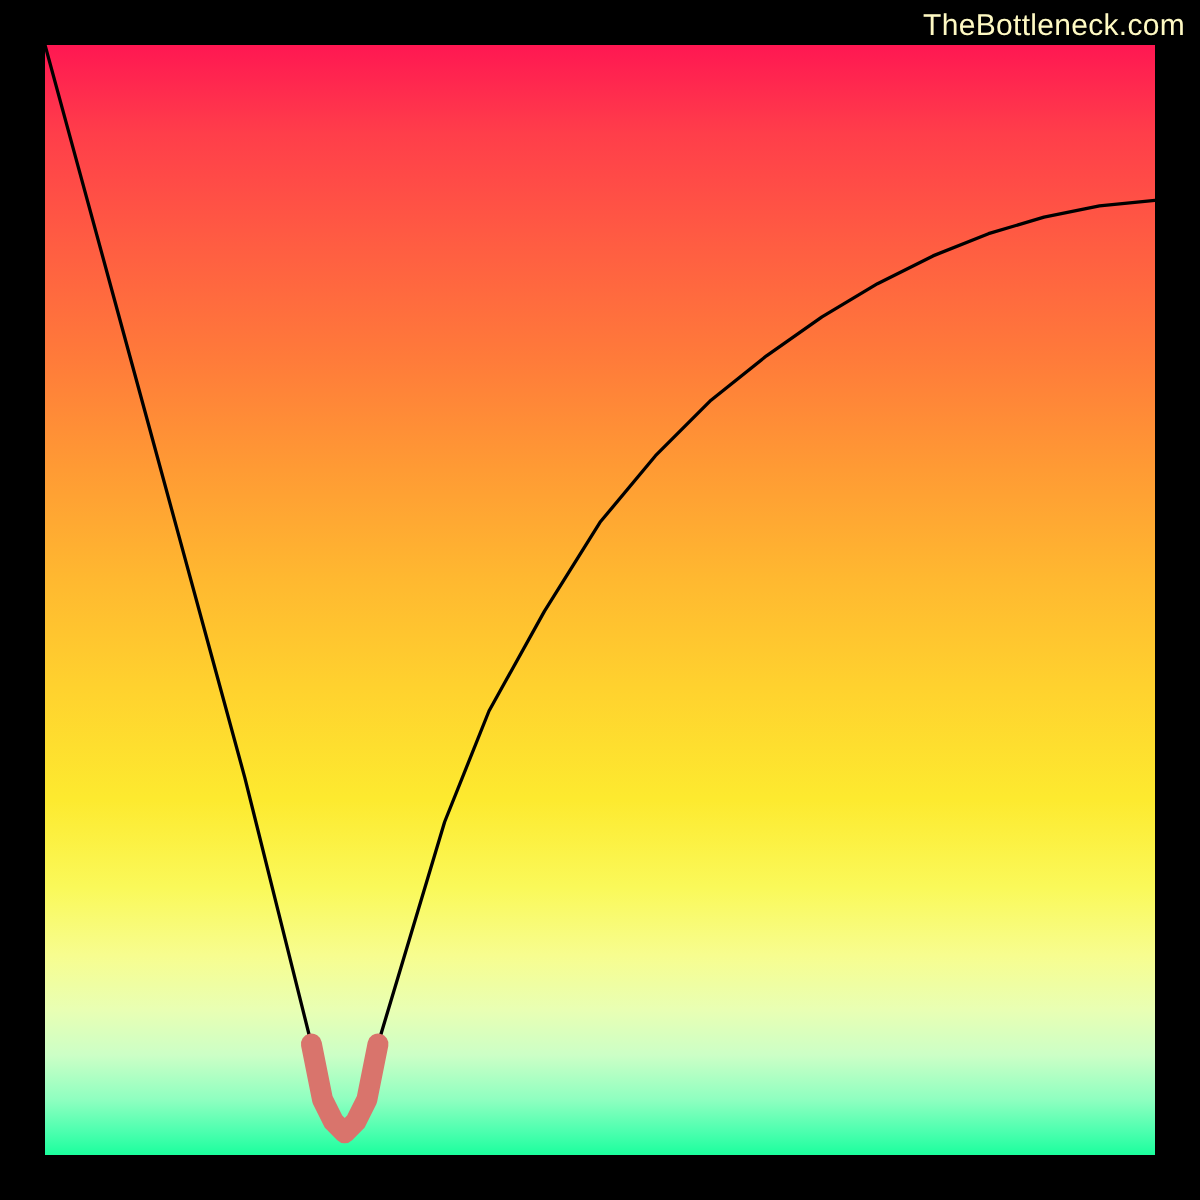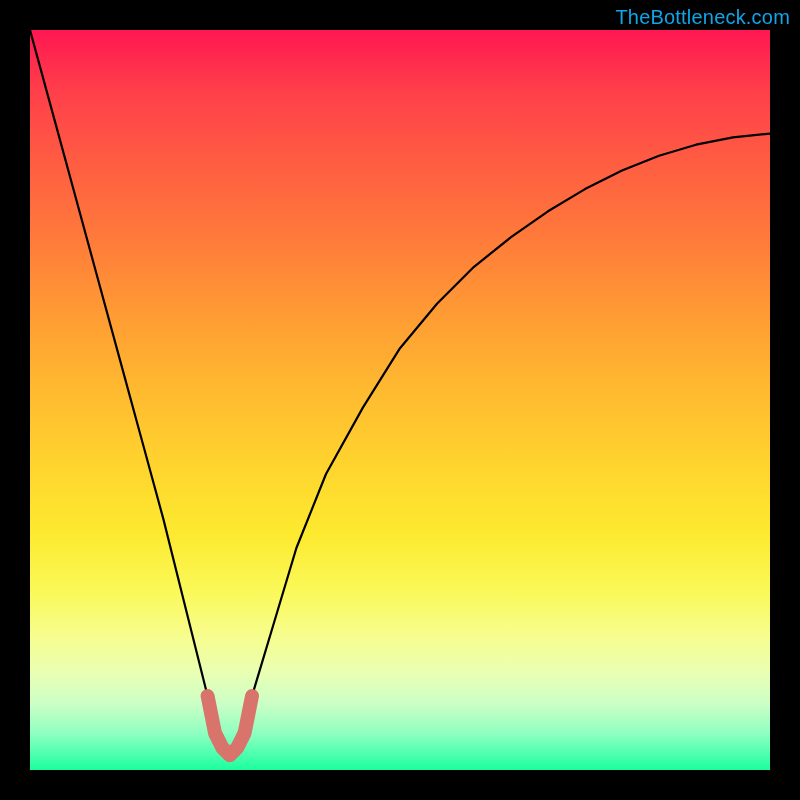--- a/index.html
+++ b/index.html
@@ -8,21 +8,21 @@
     height: 800px;
     background: #000;
     position: relative;
     font-family: Arial, Helvetica, sans-serif;
     overflow: hidden;
   }
   .watermark {
     position: absolute;
     top: 6px;
     right: 10px;
-    color: #0ea5e9;
+    color: #fef9c3;
     font-size: 20px;
     font-weight: 400;
     z-index: 10;
     letter-spacing: 0.2px;
   }
   .plot-area {
     position: absolute;
     left: 30px;
     top: 30px;
     width: 740px;

